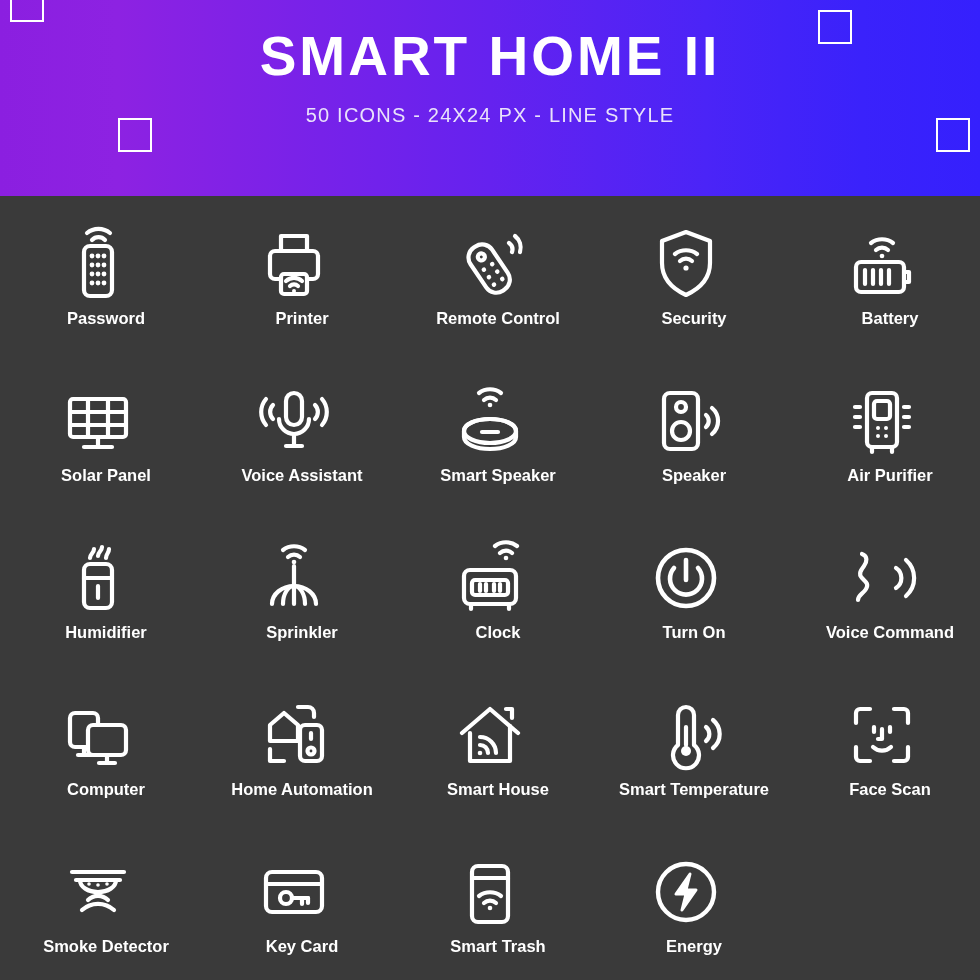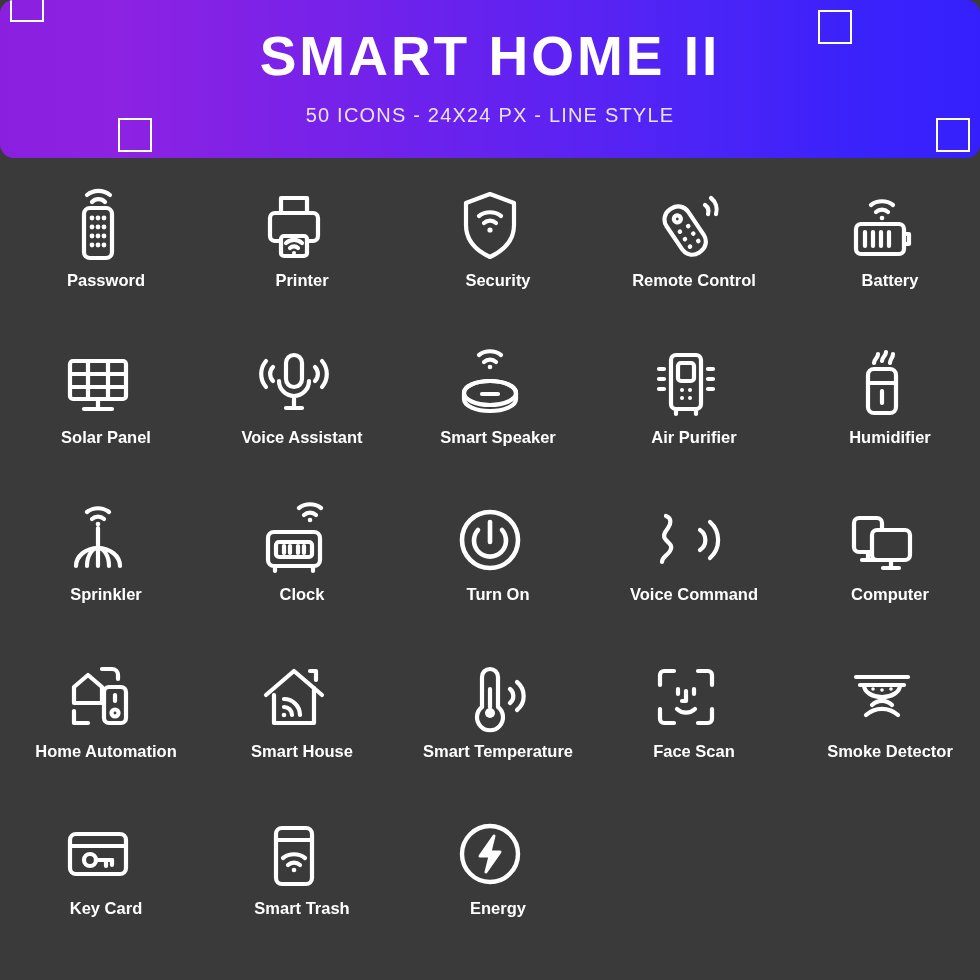--- a/index.html
+++ b/index.html
@@ -7,24 +7,23 @@
     width:980px;height:980px;
     background:#3a3a3a;
     font-family:"Liberation Sans", sans-serif;
     overflow:hidden;
   }
   .page{position:relative;width:980px;height:980px;}
 
   
   .header{
     position:relative;
-    height:158px;
+    height:196px;
     background:linear-gradient(90deg,#8b1fe0 0%,#8d22e2 12%,#7a22e8 30%,#6522ef 50%,#4b24f7 72%,#3a22fb 88%,#3520fd 100%);
     overflow:hidden;
-    border-radius:14px;
   }
   .hdr-title{
     position:absolute;left:0;right:0;top:29px;
     text-align:center;
     color:#ffffff;
     font-size:55px;
     font-weight:bold;
     letter-spacing:3px;
     line-height:1;
   }
@@ -129,52 +128,52 @@
           <path d="M38 63a12 12 0 0 1 16 0"></path>
           <circle cx="46" cy="73" r="2" fill="#fff" stroke="none"></circle>
         </svg>
       </div>
       <div class="cell-label">Printer</div>
     </div>
 
     <div class="cell">
       <div class="icon-box">
         <svg width="92" height="92" viewBox="0 0 92 92" fill="none" stroke="#fff" stroke-width="4.2" stroke-linecap="round" stroke-linejoin="round">
-          <path d="M46 14 22 23v22c0 16 11 26 24 32 13-6 24-16 24-32V23L46 14z"></path>
-          <circle cx="46" cy="50" r="2.6" fill="#fff" stroke="none"></circle>
-          <path d="M40 43a9 9 0 0 1 12 0"></path>
-          <path d="M35 36a18 18 0 0 1 22 0"></path>
-        </svg>
-      </div>
-      <div class="cell-label">Security</div>
-    </div>
-
-    <div class="cell">
-      <div class="icon-box">
-        <svg width="92" height="92" viewBox="0 0 92 92" fill="none" stroke="#fff" stroke-width="4.2" stroke-linecap="round" stroke-linejoin="round">
           <g transform="rotate(-34 46 50)">
             <rect x="32" y="24" width="26" height="52" rx="12"></rect>
             <circle cx="45" cy="36" r="3.5"></circle>
             <circle cx="40" cy="48" r="2.3" fill="#fff" stroke="none"></circle>
               <circle cx="50" cy="48" r="2.3" fill="#fff" stroke="none"></circle>
             <circle cx="40" cy="57" r="2.3" fill="#fff" stroke="none"></circle>
               <circle cx="50" cy="57" r="2.3" fill="#fff" stroke="none"></circle>
             <circle cx="40" cy="66" r="2.3" fill="#fff" stroke="none"></circle>
               <circle cx="50" cy="66" r="2.3" fill="#fff" stroke="none"></circle>
           </g>
           <path d="M65 25a8 8 0 0 1 3 9"></path>
           <path d="M71 18a15 15 0 0 1 5 16"></path>
         </svg>
       </div>
       <div class="cell-label">Remote Control</div>
     </div>
 
     <div class="cell">
       <div class="icon-box">
         <svg width="92" height="92" viewBox="0 0 92 92" fill="none" stroke="#fff" stroke-width="4.2" stroke-linecap="round" stroke-linejoin="round">
+          <path d="M46 14 22 23v22c0 16 11 26 24 32 13-6 24-16 24-32V23L46 14z"></path>
+          <circle cx="46" cy="50" r="2.6" fill="#fff" stroke="none"></circle>
+          <path d="M40 43a9 9 0 0 1 12 0"></path>
+          <path d="M35 36a18 18 0 0 1 22 0"></path>
+        </svg>
+      </div>
+      <div class="cell-label">Security</div>
+    </div>
+
+    <div class="cell">
+      <div class="icon-box">
+        <svg width="92" height="92" viewBox="0 0 92 92" fill="none" stroke="#fff" stroke-width="4.2" stroke-linecap="round" stroke-linejoin="round">
           <rect x="20" y="44" width="48" height="30" rx="5"></rect>
           <path d="M68 54h5v10h-5"></path>
           <path d="M29 52v14M37 52v14M45 52v14M53 52v14"></path>
           <circle cx="46" cy="38" r="2.3" fill="#fff" stroke="none"></circle>
           <path d="M40 32a9 9 0 0 1 12 0"></path>
           <path d="M35 25a18 18 0 0 1 22 0"></path>
         </svg>
       </div>
       <div class="cell-label">Battery</div>
     </div>
@@ -214,20 +213,32 @@
           <ellipse cx="46" cy="56" rx="26" ry="12"></ellipse>
           <path d="M38 57h16"></path>
           <circle cx="46" cy="30" r="2.3" fill="#fff" stroke="none"></circle>
           <path d="M40 25a9 9 0 0 1 12 0"></path>
           <path d="M35 18a18 18 0 0 1 22 0"></path>
         </svg>
       </div>
       <div class="cell-label">Smart Speaker</div>
     </div>
 
+    <div class="cell">
+      <div class="icon-box">
+        <svg width="92" height="92" viewBox="0 0 92 92" fill="none" stroke="#fff" stroke-width="4.2" stroke-linecap="round" stroke-linejoin="round">
+          <rect x="24" y="18" width="34" height="56" rx="6"></rect>
+          <circle cx="41" cy="32" r="5"></circle>
+          <circle cx="41" cy="56" r="9"></circle>
+          <path d="M66 40a8 8 0 0 1 0 12"></path>
+          <path d="M72 33a17 17 0 0 1 0 26"></path>
+        </svg>
+      </div>
+      <div class="cell-label">Speaker</div>
+    </div>
 
     <div class="cell">
       <div class="icon-box">
         <svg width="92" height="92" viewBox="0 0 92 92" fill="none" stroke="#fff" stroke-width="4.2" stroke-linecap="round" stroke-linejoin="round">
           <rect x="31" y="18" width="30" height="54" rx="5"></rect>
           <rect x="38" y="26" width="16" height="18" rx="3"></rect>
           <circle cx="42" cy="53" r="2" fill="#fff" stroke="none"></circle>
             <circle cx="50" cy="53" r="2" fill="#fff" stroke="none"></circle>
           <circle cx="42" cy="61" r="2" fill="#fff" stroke="none"></circle>
             <circle cx="50" cy="61" r="2" fill="#fff" stroke="none"></circle>

